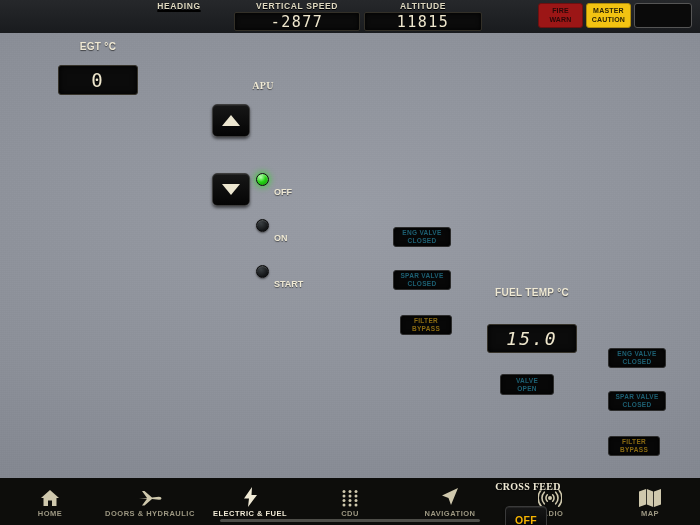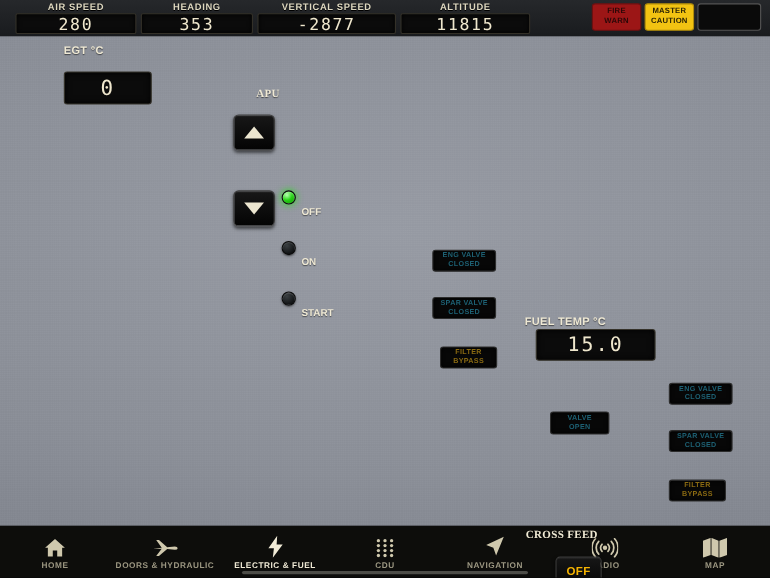--- a/index.html
+++ b/index.html
@@ -52,21 +52,21 @@
   #panel::after {
     content:""; position:absolute; inset:0; pointer-events:none; opacity:.35;
     background-image:
       repeating-linear-gradient(0deg, rgba(255,255,255,.025) 0 1px, rgba(0,0,0,.025) 1px 2px),
       repeating-linear-gradient(90deg, rgba(255,255,255,.02) 0 1px, rgba(0,0,0,.02) 1px 2px);
   }
   #panel > * { position: relative; z-index: 2; }
 
   .lbl {
     position: absolute; color: #efe9d4; font-size: 10px; font-weight: 600;
-    letter-spacing: .3px; white-space: nowrap;
+    letter-spacing: .3px; text-align: center; white-space: nowrap;
     text-shadow: 0 1px 1px rgba(0,0,0,.55);
   }
 
   
   .btn {
     position: absolute; background: linear-gradient(#161616, #050505);
     border: 1px solid #3a3a3a; border-radius: 4px;
     display: flex; align-items: center; justify-content: center;
     color: #f0ead6; font-size: 10.5px; font-weight: 700; letter-spacing: .4px;
     box-shadow: 0 2px 3px rgba(0,0,0,.55), inset 0 1px 0 rgba(255,255,255,.07);
@@ -139,27 +139,22 @@
     position: absolute; left: 220px; bottom: 3px; width: 260px; height: 3px;
     background: #4d4d48; border-radius: 2px;
   }
 </style>
 </head>
 <body>
 
 <div id="app">
 
   <div id="topbar">
-    <div class="gauge" style="left:14px;  width:110px;">
-      <div class="glabel">AIR SPEED</div>
-      <div class="gval">280</div>
-    </div>
-    <div class="gauge" style="left:128px; width:102px;">
+    <div class="gauge" style="left:128px; width:102px;text-decoration:underline;">
       <div class="glabel">HEADING</div>
-      <div class="gval">353</div>
     </div>
     <div class="gauge" style="left:234px; width:126px;">
       <div class="glabel">VERTICAL SPEED</div>
       <div class="gval">-2877</div>
     </div>
     <div class="gauge" style="left:364px; width:118px;">
       <div class="glabel">ALTITUDE</div>
       <div class="gval">11815</div>
     </div>
 
@@ -204,21 +199,21 @@
     <div class="ann teal" style="left:393px; top:30px; width:58px; height:20px;">
       <span>SPAR VALVE</span>
       <span>CLOSED</span>
     </div>
     <div class="ann amber" style="left:400px; top:55px; width:52px; height:20px;">
       <span>FILTER</span>
       <span>BYPASS</span>
     </div>
 
     <div class="lbl" style="left:477px; top:7px; width:110px;">FUEL TEMP °C</div>
-    <div class="lcd" style="left:487px; top:8px; width:109px; height:29px; font-size:18px;">15.0</div>
+    <div class="lcd" style="left:487px; top:33px; width:90px; height:29px; font-size:18px;font-style:italic;">15.0</div>
     <div class="ann teal" style="left:500px; top:54px; width:54px; height:21px;">
       <span>VALVE</span>
       <span>OPEN</span>
     </div>
 
     <div class="ann teal" style="left:608px; top:7px;  width:58px; height:20px;">
       <span>ENG VALVE</span>
       <span>CLOSED</span>
     </div>
     <div class="ann teal" style="left:608px; top:30px; width:58px; height:20px;">

